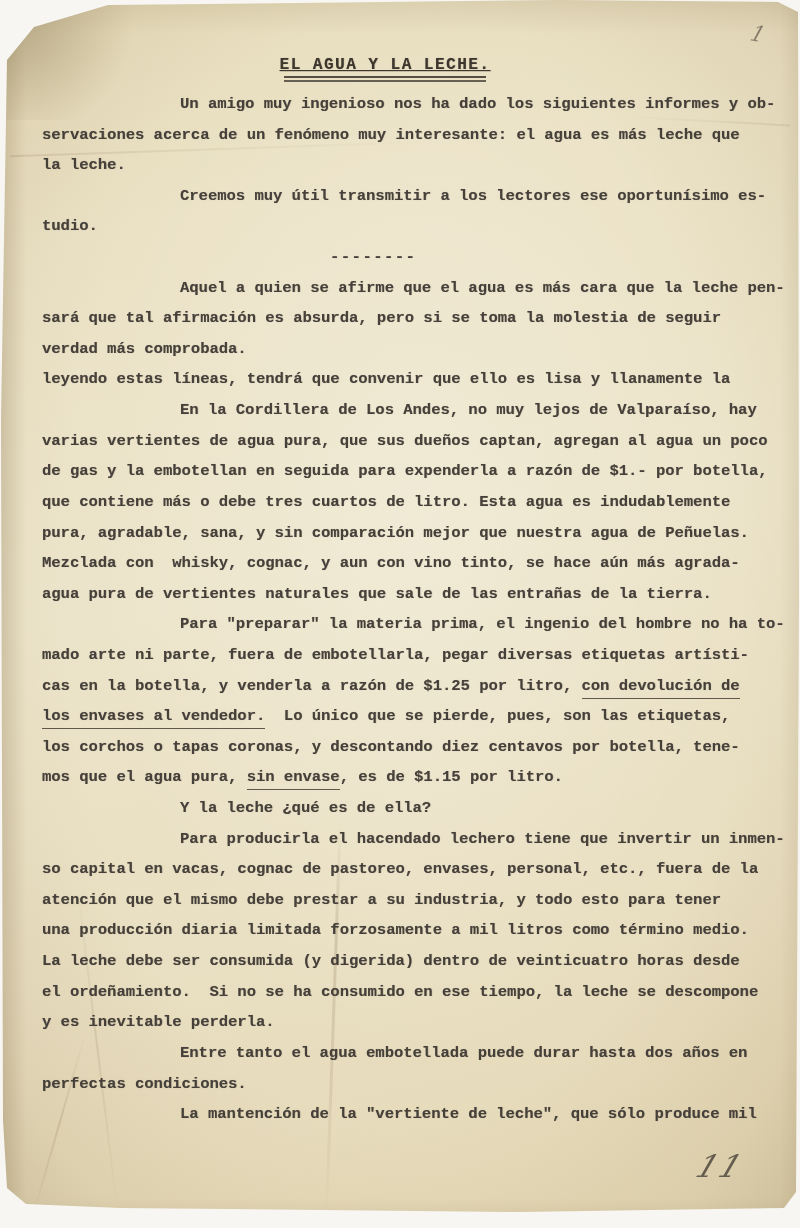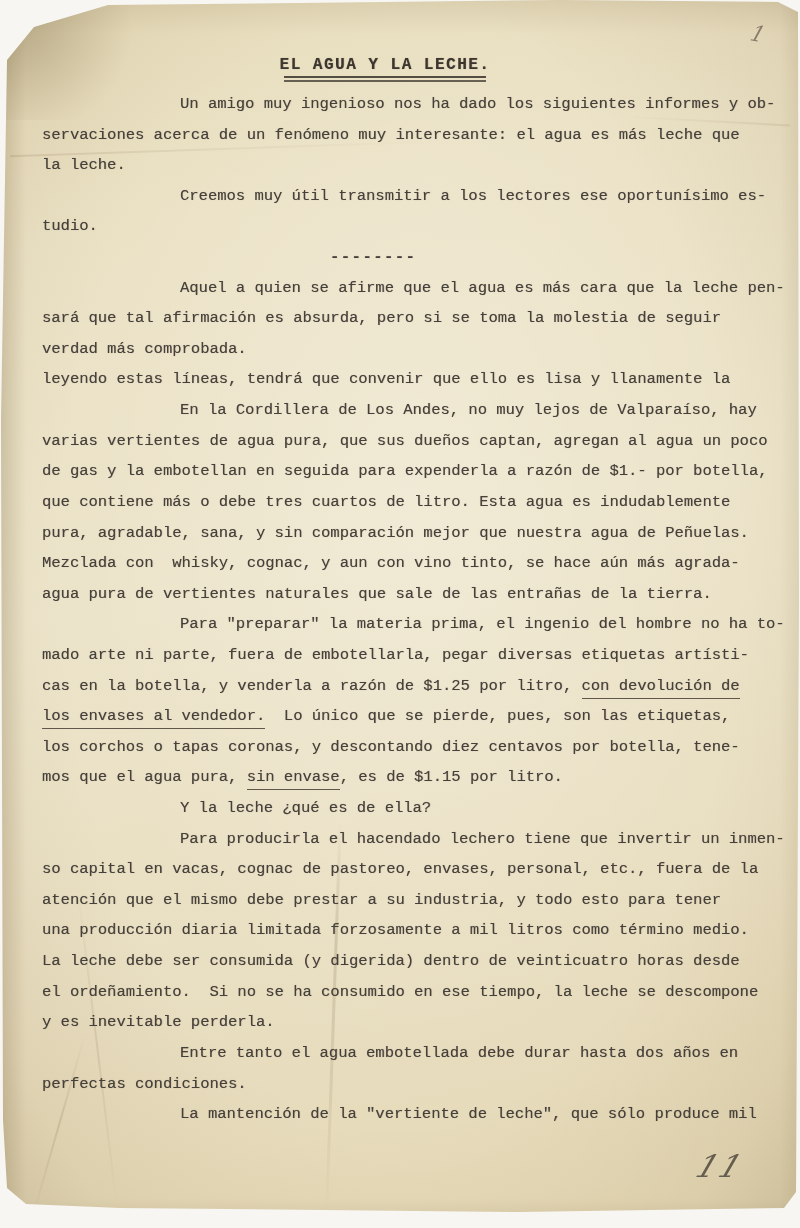--- a/index.html
+++ b/index.html
@@ -57,32 +57,33 @@
 
   
   .title-wrap{
     position:absolute;top:56px;left:0;right:30px;
     text-align:center;color:#3c362e;
   }
   .title-text{
     font-size:16px;font-weight:700;letter-spacing:1.5px;
     text-shadow:0.4px 0.4px 0.8px rgba(60,50,40,.55);
     white-space:pre;
+    text-decoration:underline;
   }
   .title-underline{
     width:202px;height:2px;margin:2px auto 0;
     border-top:2.5px solid rgba(58,52,44,.85);
     border-bottom:2px solid rgba(58,52,44,.75);
   }
   .doc-body{
     position:absolute;top:89px;left:42px;width:752px;
     color:#46403a;font-size:15.5px;
     text-shadow:0.35px 0.35px 0.7px rgba(70,60,50,.45);
   }
-  .line{height:30.62px;line-height:30.62px;white-space:pre;}
+  .line{height:30.62px;line-height:30.62px;white-space:pre;font-weight:bold;}
   .line.indent{padding-left:138px;}
   .line.separator{padding-left:288px;font-weight:700;letter-spacing:1.5px;}
   .u{border-bottom:1.5px solid rgba(70,62,52,.85);padding-bottom:3px;}
 
   
   .mark-top{
     position:absolute;top:22px;right:36px;
     color:rgba(105,95,80,.75);font-size:21px;
     transform:skewX(-20deg) rotate(10deg);
     font-family:"DejaVu Serif",serif;
@@ -136,19 +137,19 @@
       <div class="line"><span>los corchos o tapas coronas, y descontando diez centavos por botella, tene-</span></div>
       <div class="line"><span>mos que el agua pura, </span><span class="u">sin envase</span><span>, es de $1.15 por litro.</span></div>
       <div class="line indent"><span>Y la leche ¿qué es de ella?</span></div>
       <div class="line indent"><span>Para producirla el hacendado lechero tiene que invertir un inmen-</span></div>
       <div class="line"><span>so capital en vacas, cognac de pastoreo, envases, personal, etc., fuera de la</span></div>
       <div class="line"><span>atención que el mismo debe prestar a su industria, y todo esto para tener</span></div>
       <div class="line"><span>una producción diaria limitada forzosamente a mil litros como término medio.</span></div>
       <div class="line"><span>La leche debe ser consumida (y digerida) dentro de veinticuatro horas desde</span></div>
       <div class="line"><span>el ordeñamiento.  Si no se ha consumido en ese tiempo, la leche se descompone</span></div>
       <div class="line"><span>y es inevitable perderla.</span></div>
-      <div class="line indent"><span>Entre tanto el agua embotellada debe durar hasta dos años en</span></div>
+      <div class="line indent"><span>Entre tanto el agua embotellada puede durar hasta dos años en</span></div>
       <div class="line"><span>perfectas condiciones.</span></div>
       <div class="line indent"><span>La mantención de la "vertiente de leche", que sólo produce mil</span></div>
     </div>
 
   <div class="mark-bottom">11</div>
 </div>
 
 </body></html>

